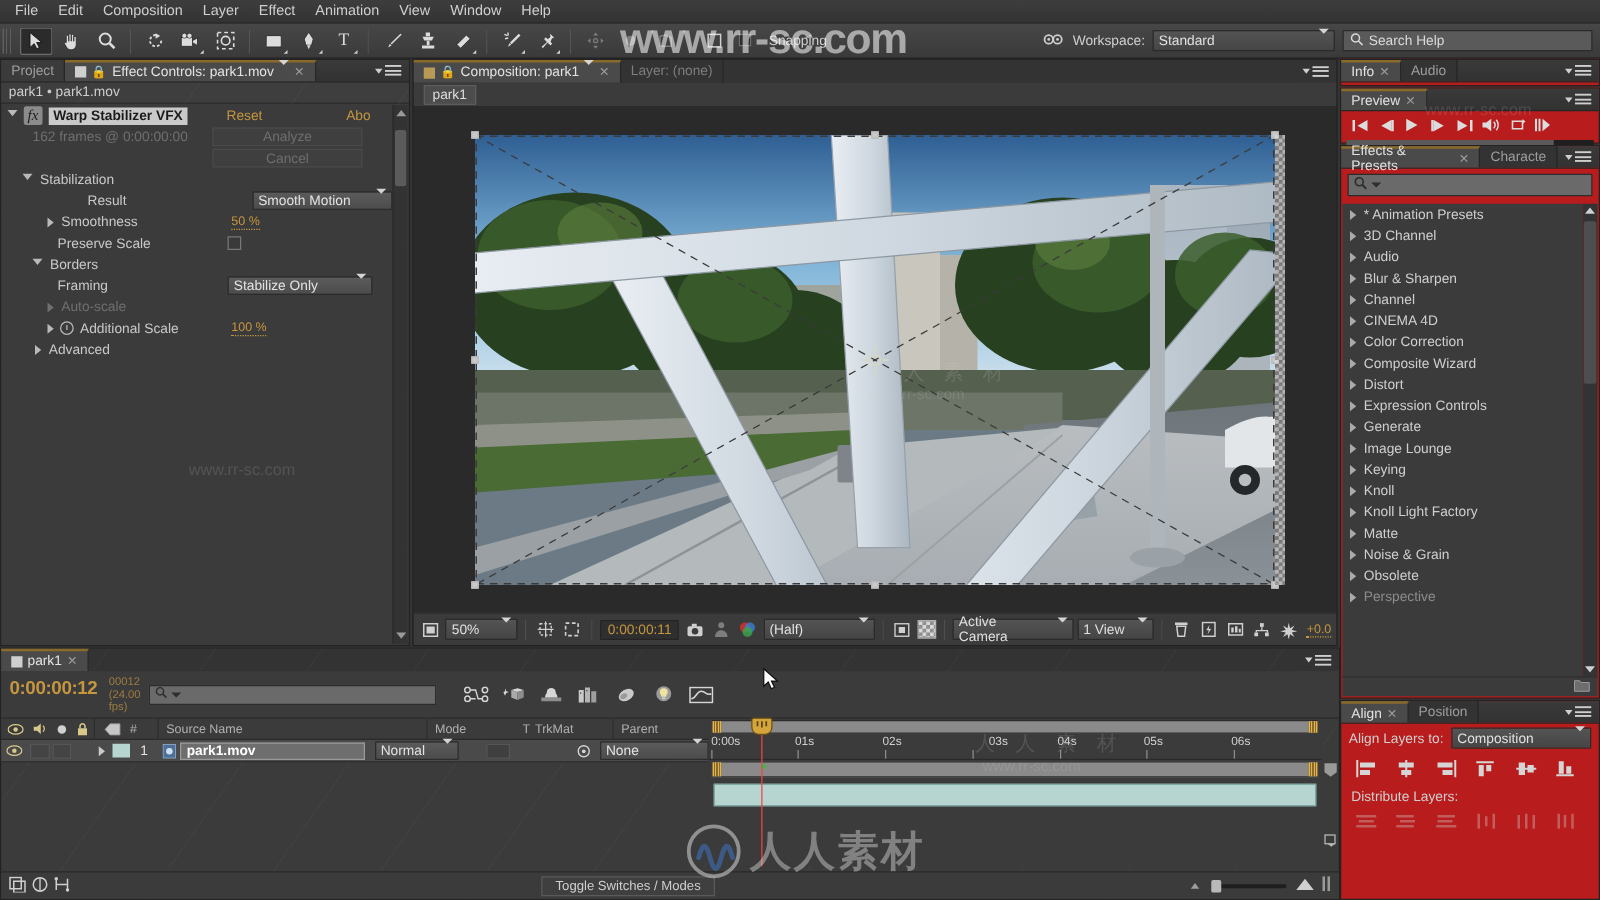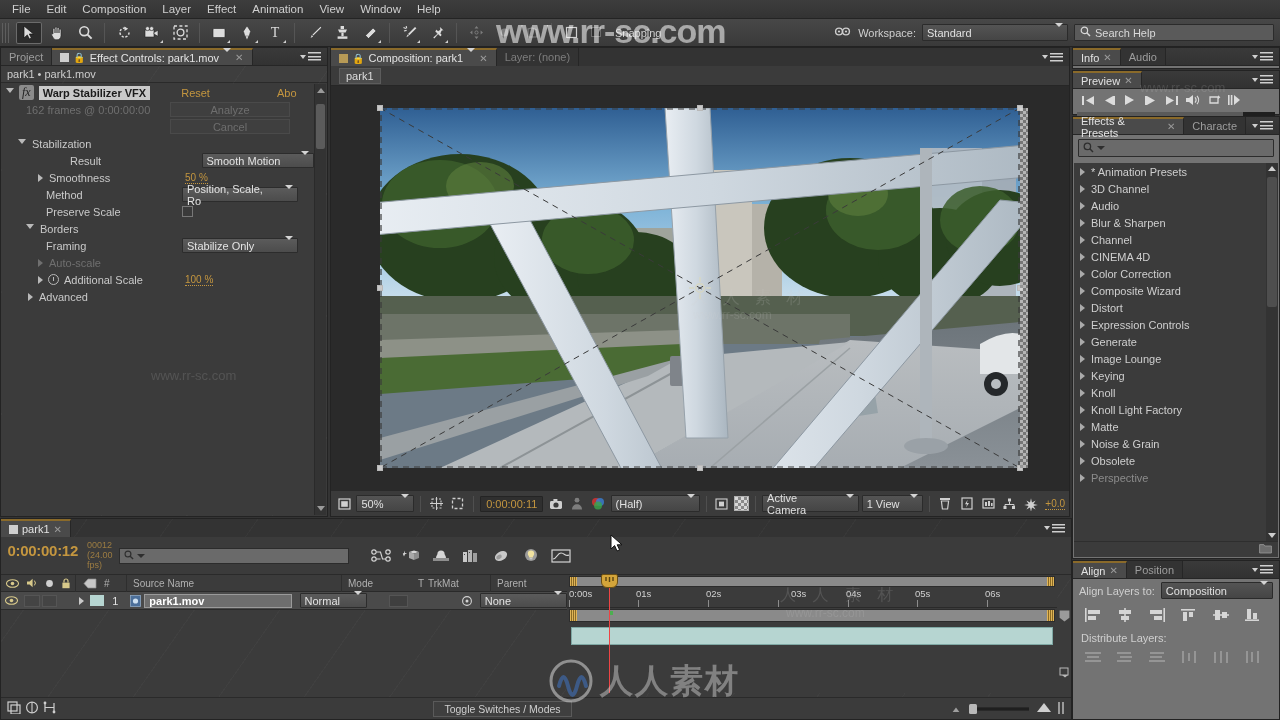--- a/index.html
+++ b/index.html
@@ -153,21 +153,21 @@
   .tcval { color:#c4963f; font-size:11px; background:#2f2f2f; border:1px solid #242424;
            padding:1px 5px; border-radius:1px;}
   .checker {
     background-image:linear-gradient(45deg,#8a8a8a 25%,transparent 25%,transparent 75%,#8a8a8a 75%),
       linear-gradient(45deg,#8a8a8a 25%,#d8d8d8 25%,#d8d8d8 75%,#8a8a8a 75%);
     background-size:6px 6px; background-position:0 0,3px 3px;
   }
 
   
   #rightcol { left:1072px; top:47px; width:208px; height:673px; }
-  .rpanel { background:#737373; border:1px solid #232323; position:absolute; left:0; width:208px;}
+  .rpanel { background:#b91c1c; border:1px solid #232323; position:absolute; left:0; width:208px;}
   #p-info { top:0; height:22px; }
   #p-preview { top:23px; height:45px; }
   #p-effects { top:69px; height:443px; }
   #p-align { top:513px; height:160px; }
   .prev-btns { display:flex; align-items:center; gap:2px; height:22px; padding:0 5px;}
   .pbtn { width:19px;height:18px;display:flex;align-items:center;justify-content:center;color:#dcdcdc;}
   .prevbar { height:4px; margin:1px 4px 0; background:#1f1f1f; }
   .prevbar i { display:block;height:100%;width:84%;background:#5a5a5a;}
   #fx-search {
     height:18px; margin:4px 5px; background:#6a6a6a; border:1px solid #2c2c2c;
@@ -447,27 +447,20 @@
         <span>Smooth Motion</span>
         <span class="sp"><i class="arrd"></i></span>
       </span>
     </div>
     <div class="ecrow" style="padding-left:36px;gap:6px;">
       <i class="twirl"></i>
       <span class="lbl" style="width:130px;">Smoothness</span>
       <span class="valo">50 %</span>
     </div>
     <div class="ecrow" style="padding-left:44px;">
-      <span class="lbl" style="width:136px;">Method</span>
-      <span class="selbox" style="width:116px;">
-        <span>Position, Scale, Ro</span>
-        <span class="sp"><i class="arrd"></i></span>
-      </span>
-    </div>
-    <div class="ecrow" style="padding-left:44px;">
       <span class="lbl" style="width:136px;">Preserve Scale</span>
       <span class="cbx"></span>
     </div>
 
     <div class="ecrow" style="padding-left:24px;gap:6px;">
       <i class="twirl open"></i>
       <span class="lbl">Borders</span>
     </div>
     <div class="ecrow" style="padding-left:44px;">
       <span class="lbl" style="width:136px;">Framing</span>

